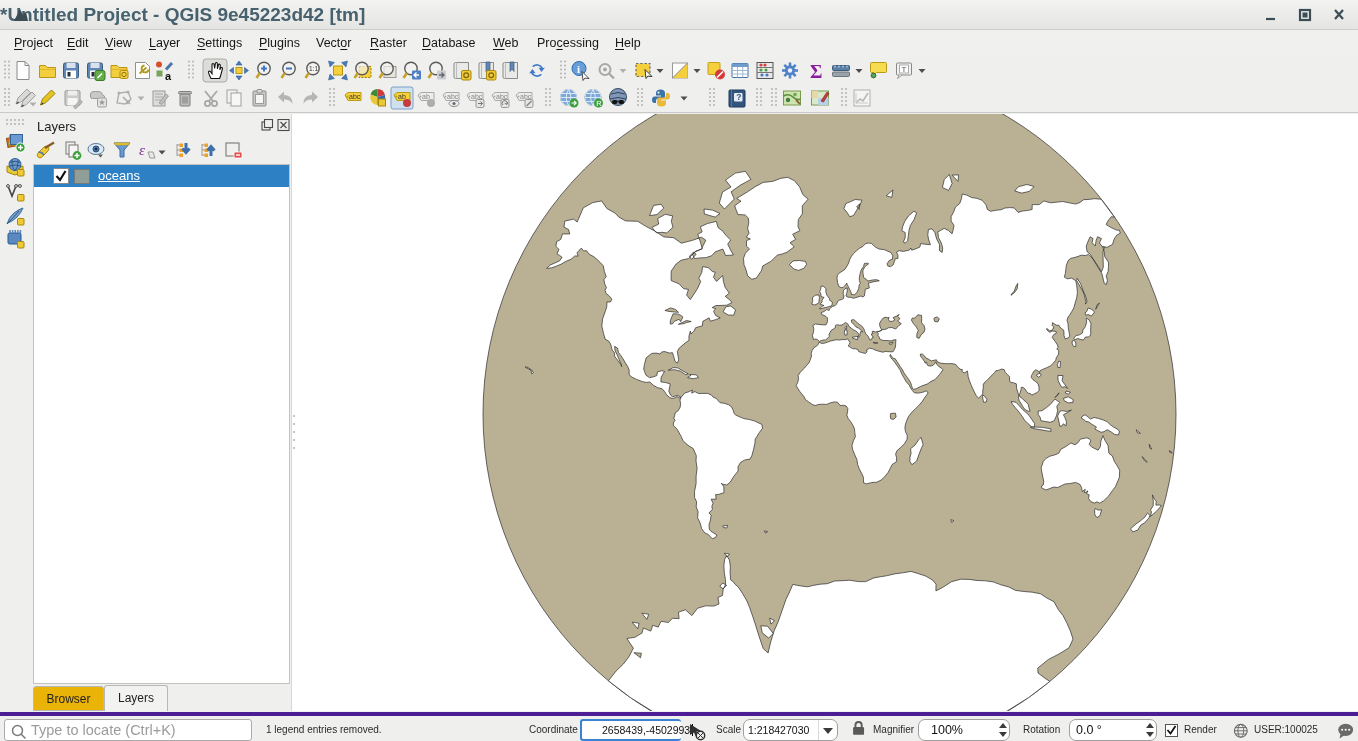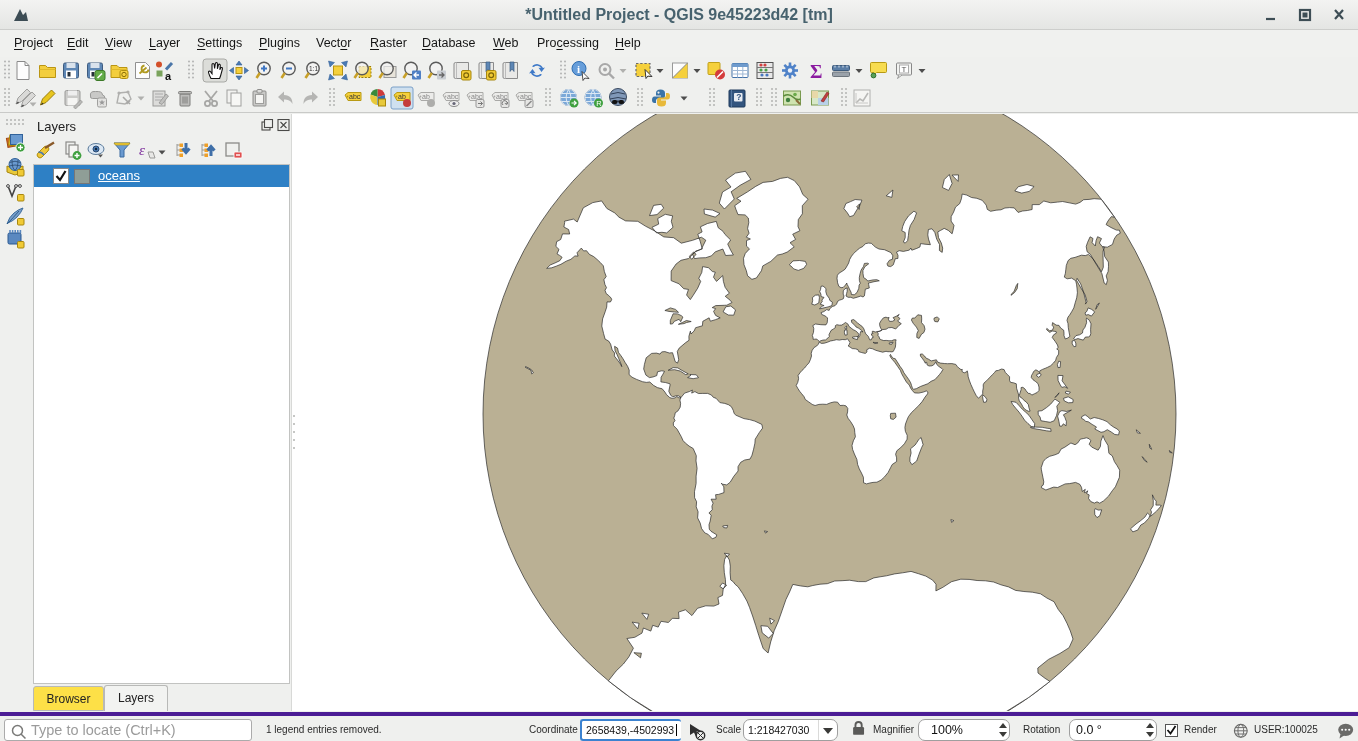--- a/index.html
+++ b/index.html
@@ -1,31 +1,31 @@
 <!DOCTYPE html>
 <html><head><meta charset="utf-8"><style>
 *{margin:0;padding:0;box-sizing:border-box}
 html,body{width:1358px;height:741px;font-family:"Liberation Sans",sans-serif;overflow:hidden;background:#eff0ee}
 .abs{position:absolute}
 #titlebar{left:0;top:0;width:1358px;height:30px;background:linear-gradient(#f3f3f2,#e4e5e3);border-bottom:1px solid #cdcecc}
-#title{width:100%;text-align:center;font-size:16px;font-weight:bold;color:#47626e;line-height:30px}
+#title{width:100%;font-size:19px;font-weight:bold;color:#47626e;line-height:30px}
 #menubar{left:0;top:30px;width:1358px;height:27px;background:#f0f1ef}
 .mi{position:absolute;top:0;font-size:12.5px;color:#161616;line-height:26px}
 .mi u{text-decoration-thickness:1px;text-underline-offset:2px}
 #tb1{left:0;top:57px;width:1358px;height:27px}
 #tb2{left:0;top:84px;width:1358px;height:29px;border-bottom:1px solid #c9cac8}
 #panel{left:31px;top:114px;width:260px;height:571px;background:#eff0ee}
 #ptitle{left:37px;top:119px;font-size:13px;color:#222}
-#tabbrowser{left:33px;top:686px;width:71px;height:25px;background:#fde047;border:1px solid #b8b9b7;border-radius:3px 3px 0 0;font-size:12px;color:#222;text-align:center;line-height:24px}
+#tabbrowser{left:33px;top:686px;width:71px;height:25px;background:#eab308;border:1px solid #b8b9b7;border-radius:3px 3px 0 0;font-size:12px;color:#222;text-align:center;line-height:24px}
 #tablayers{left:104px;top:685px;width:64px;height:26px;background:#f2f3f1;border:1px solid #b8b9b7;border-bottom:0;border-radius:3px 3px 0 0;font-size:12px;color:#222;text-align:center;line-height:25px}
 #canvas{left:291px;top:114px;width:1067px;height:597px;background:#fff;overflow:hidden;border-left:1px solid #d8d9d7}
 #statusbar{left:0;top:712px;width:1358px;height:29px;background:#eff0ee;border-top:4px solid #4c1d95;font-size:10px;color:#2a2a2a}
 .sbt{position:absolute;top:0;line-height:28px}
 #locator{left:4px;top:3px;width:248px;height:22px;background:#fff;border:1px solid #ababab;border-radius:3px}
-#coordbox{left:580px;top:3px;width:101px;height:22px;background:#fff;border:2px solid #3b82d0;border-radius:3px;font-size:10.5px;line-height:18px;color:#111;padding-left:4px;border-right:none}
+#coordbox{left:580px;top:3px;width:101px;height:22px;background:#fff;border:2px solid #3b82d0;border-radius:3px;font-size:10.5px;line-height:18px;color:#111;padding-left:20px;border-right:none}
 #coordbox::after{content:"";border-left:1px solid #000;margin-left:2px}
 .wbox{background:#fff;border:1px solid #9f9f9f;border-radius:7px;font-size:12.5px;color:#111}
 </style></head><body>
 <div class="abs" id="titlebar">
 <svg class="abs" style="left:12px;top:7px" width="18" height="16">
 <path d="M2 14 L8 2 L11 8 L14 5 L16 14 Z" fill="#3c4c54"></path>
 </svg>
 <div id="title">*Untitled Project - QGIS 9e45223d42 [tm]</div>
 <svg class="abs" style="left:1262px;top:0" width="96" height="30">
 <g stroke="#3d4d55" stroke-width="2.2" fill="none">

